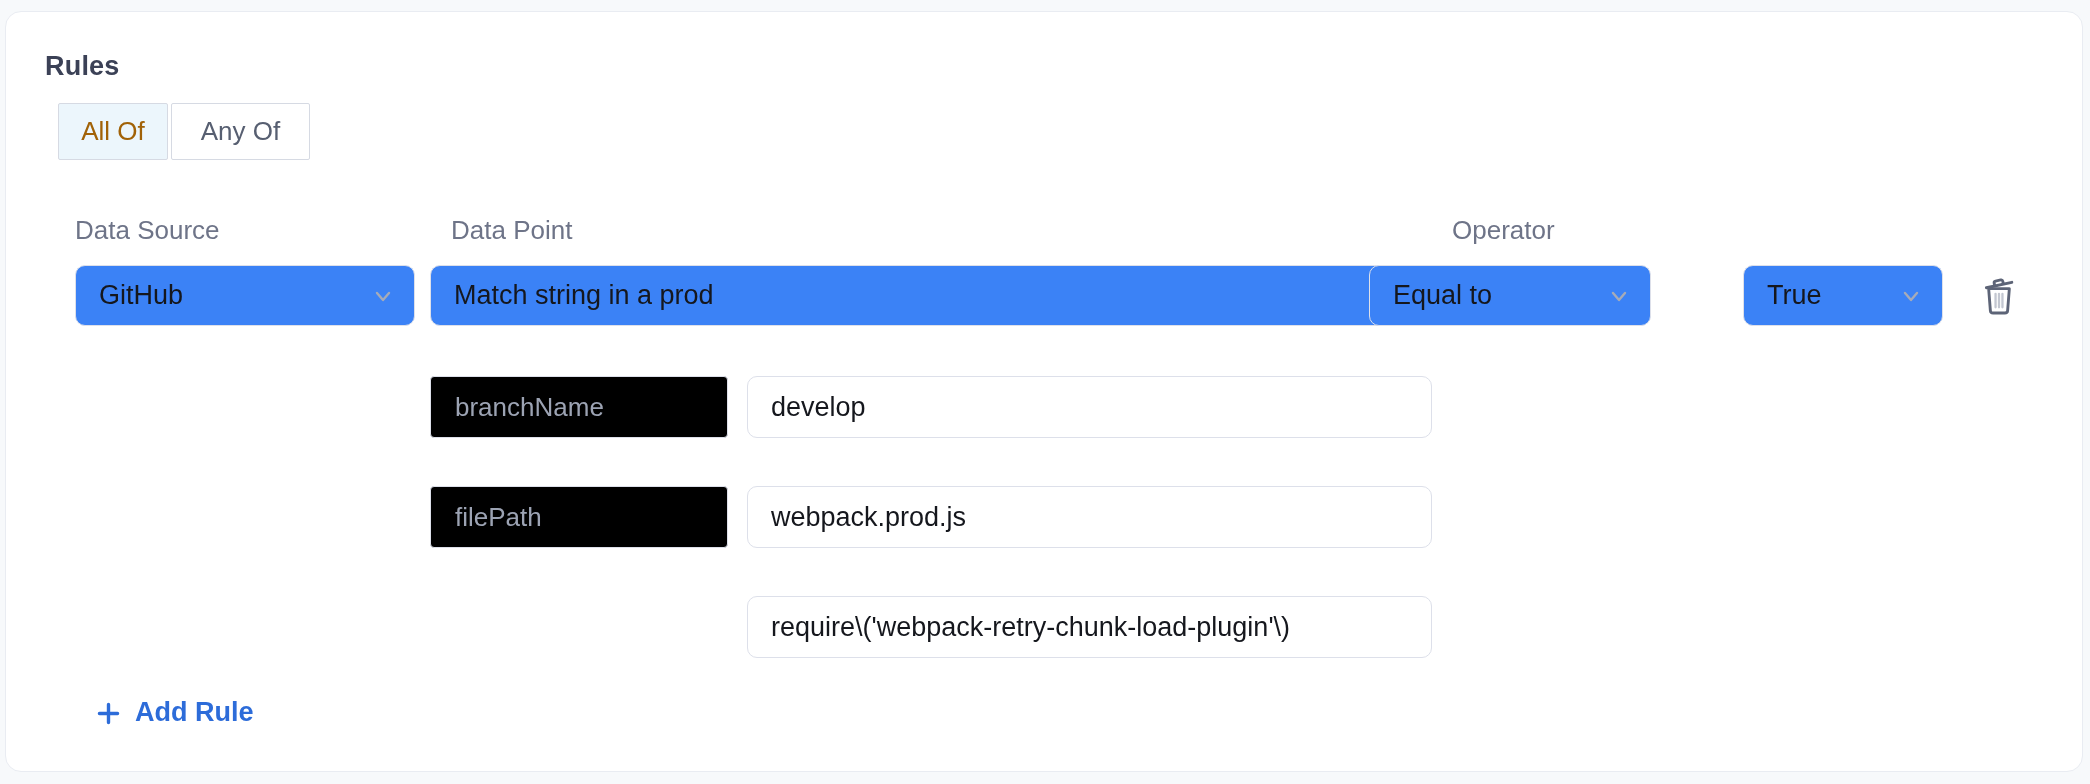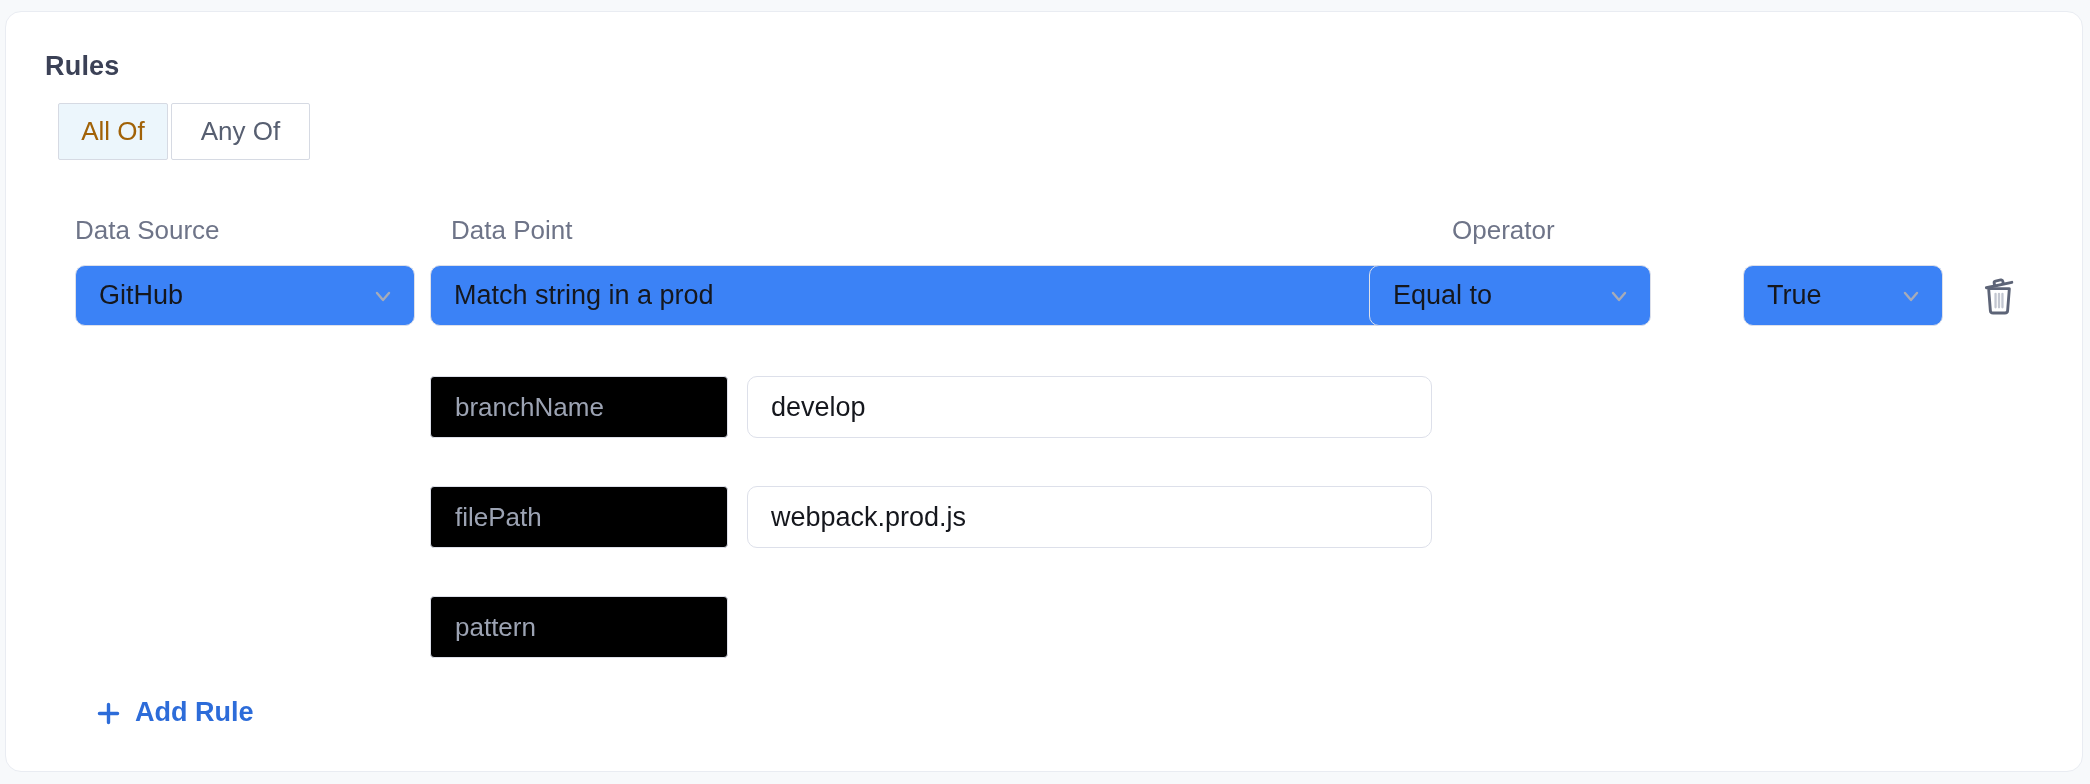--- a/index.html
+++ b/index.html
@@ -165,21 +165,21 @@
       </g>
     </svg>
   </button>
 
   <div class="param-key row-1">branchName</div>
   <input class="param-value row-1" type="text" value="develop" style="">
 
   <div class="param-key row-2">filePath</div>
   <input class="param-value row-2" type="text" value="webpack.prod.js" style="">
 
-  <div class="param-key row-3">pattern</div>
+  <input class="param-value row-3" type="text" value="require\('webpack-retry-chunk-load-plugin'\)" style="">
 
   <button class="add-rule">
     <svg width="29" height="29" viewBox="0 0 24 24" fill="none">
       <path d="M12 4.5 V19.5 M4.5 12 H19.5" stroke="#2d6cd9" stroke-width="2.8" stroke-linecap="round"></path>
     </svg>
     <span>Add Rule</span>
   </button>
 
 </div>
 

